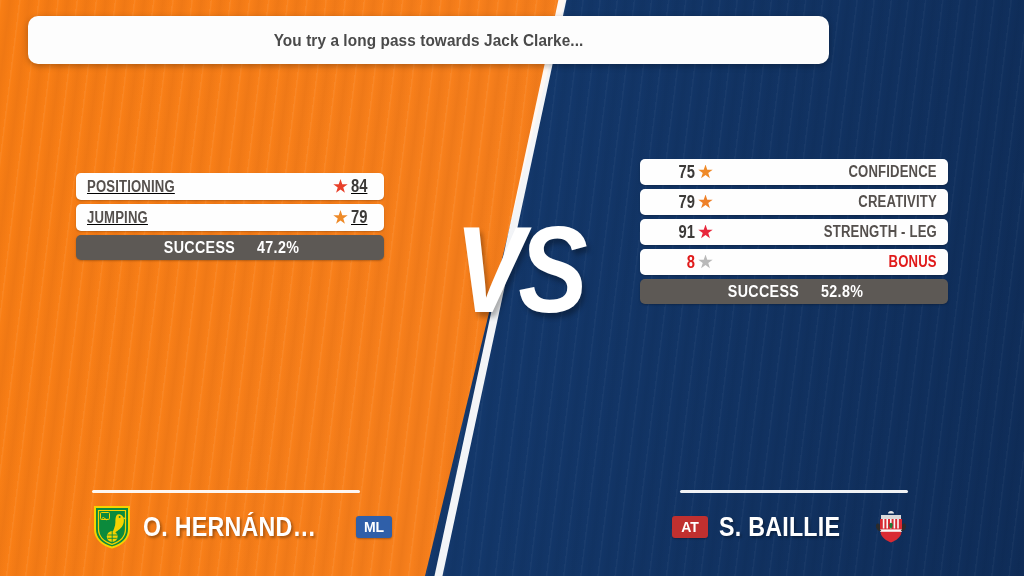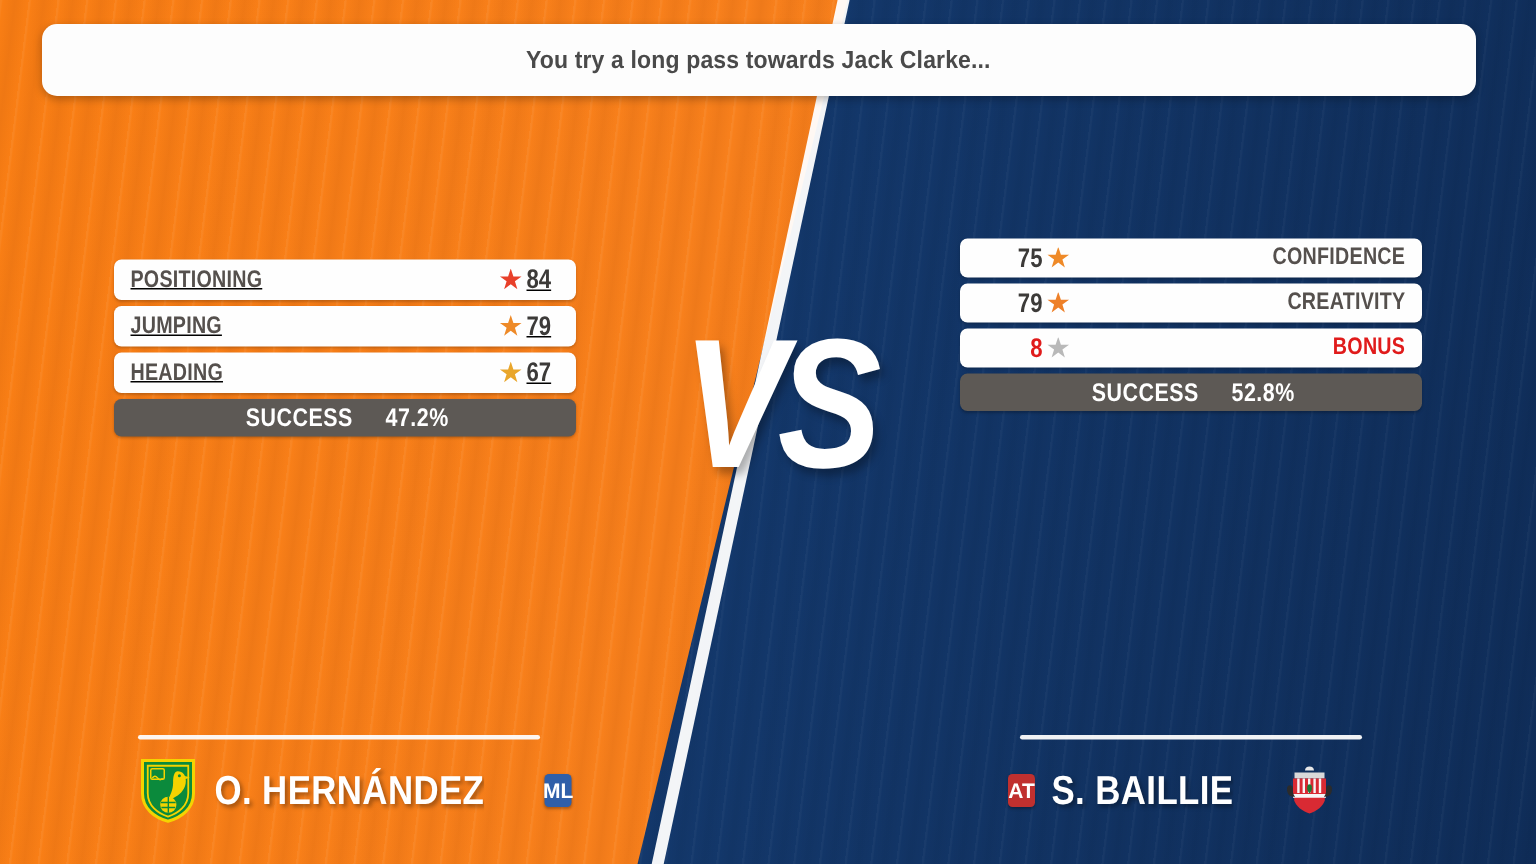--- a/index.html
+++ b/index.html
@@ -51,21 +51,21 @@
     background: #ffffff;
     -webkit-clip-path: polygon(567px 0, 575px 0, 433px 660px, 425px 660px);
     clip-path: polygon(567px 0, 575px 0, 433px 660px, 425px 660px);
     opacity: .95;
   }
 
   
   .commentary-bar {
     position: absolute;
     left: 28px; top: 16px;
-    width: 956px; height: 48px;
+    width: 801px; height: 48px;
     background: #fdfdfd;
     border-radius: 10px;
     box-shadow: 0 2px 6px rgba(0,0,0,0.28);
     display: flex; align-items: center; justify-content: center;
   }
   .commentary-text {
     font-family: "Liberation Sans", sans-serif;
     font-size: 16.5px;
     font-weight: 700;
     color: #4a4a4a;
@@ -195,21 +195,21 @@
     color: #ffffff;
     letter-spacing: .3px;
     transform: scaleX(0.86);
     text-shadow: 2px 2px 3px rgba(0,0,0,0.35);
     white-space: nowrap;
   }
   .player-left  .player-name { transform-origin: left center; }
   .player-right .player-name { transform-origin: left center; }
 
   .pos-badge {
-    width: 18px; height: 22px;
+    width: 36px; height: 22px;
     border-radius: 3px;
     display: flex; align-items: center; justify-content: center;
     font-family: "Liberation Sans Narrow", "Liberation Sans", sans-serif;
     font-size: 14px;
     font-weight: 700;
     color: #ffffff;
     flex: 0 0 auto;
     box-shadow: 0 1px 2px rgba(0,0,0,0.3);
   }
   .badge-ml { background: #2f5fa9; }
@@ -241,27 +241,20 @@
           <span class="val-group">
             <span class="star" style="background: rgb(232, 64, 42);"></span>
             <span class="stat-value">84</span>
           </span>
         </div>
         <div class="stat-row">
           <span class="stat-label">JUMPING</span>
           <span class="val-group">
             <span class="star" style="background: rgb(238, 138, 40);"></span>
             <span class="stat-value">79</span>
-          </span>
-        </div>
-        <div class="stat-row">
-          <span class="stat-label">HEADING</span>
-          <span class="val-group">
-            <span class="star" style="background: rgb(233, 166, 43);"></span>
-            <span class="stat-value">67</span>
           </span>
         </div>
       </div>
     <div class="success-bar">
       <span class="success-word">SUCCESS</span>
       <span class="success-pct">47.2%</span>
     </div>
   </div>
 
   <div class="panel panel-right">
@@ -272,20 +265,27 @@
             <span class="star" style="background: rgb(239, 138, 40);"></span>
           </span>
           <span class="stat-label">CONFIDENCE</span>
         </div>
         <div class="stat-row">
           <span class="val-group">
             <span class="stat-value">79</span>
             <span class="star" style="background: rgb(238, 128, 40);"></span>
           </span>
           <span class="stat-label">CREATIVITY</span>
+        </div>
+        <div class="stat-row">
+          <span class="val-group">
+            <span class="stat-value">91</span>
+            <span class="star" style="background: rgb(232, 39, 60);"></span>
+          </span>
+          <span class="stat-label">STRENGTH - LEG</span>
         </div>
         <div class="stat-row">
           <span class="val-group">
             <span class="stat-value bonus-value">8</span>
             <span class="star" style="background: rgb(185, 185, 185);"></span>
           </span>
           <span class="stat-label bonus-label">BONUS</span>
         </div>
       </div>
     <div class="success-bar">

